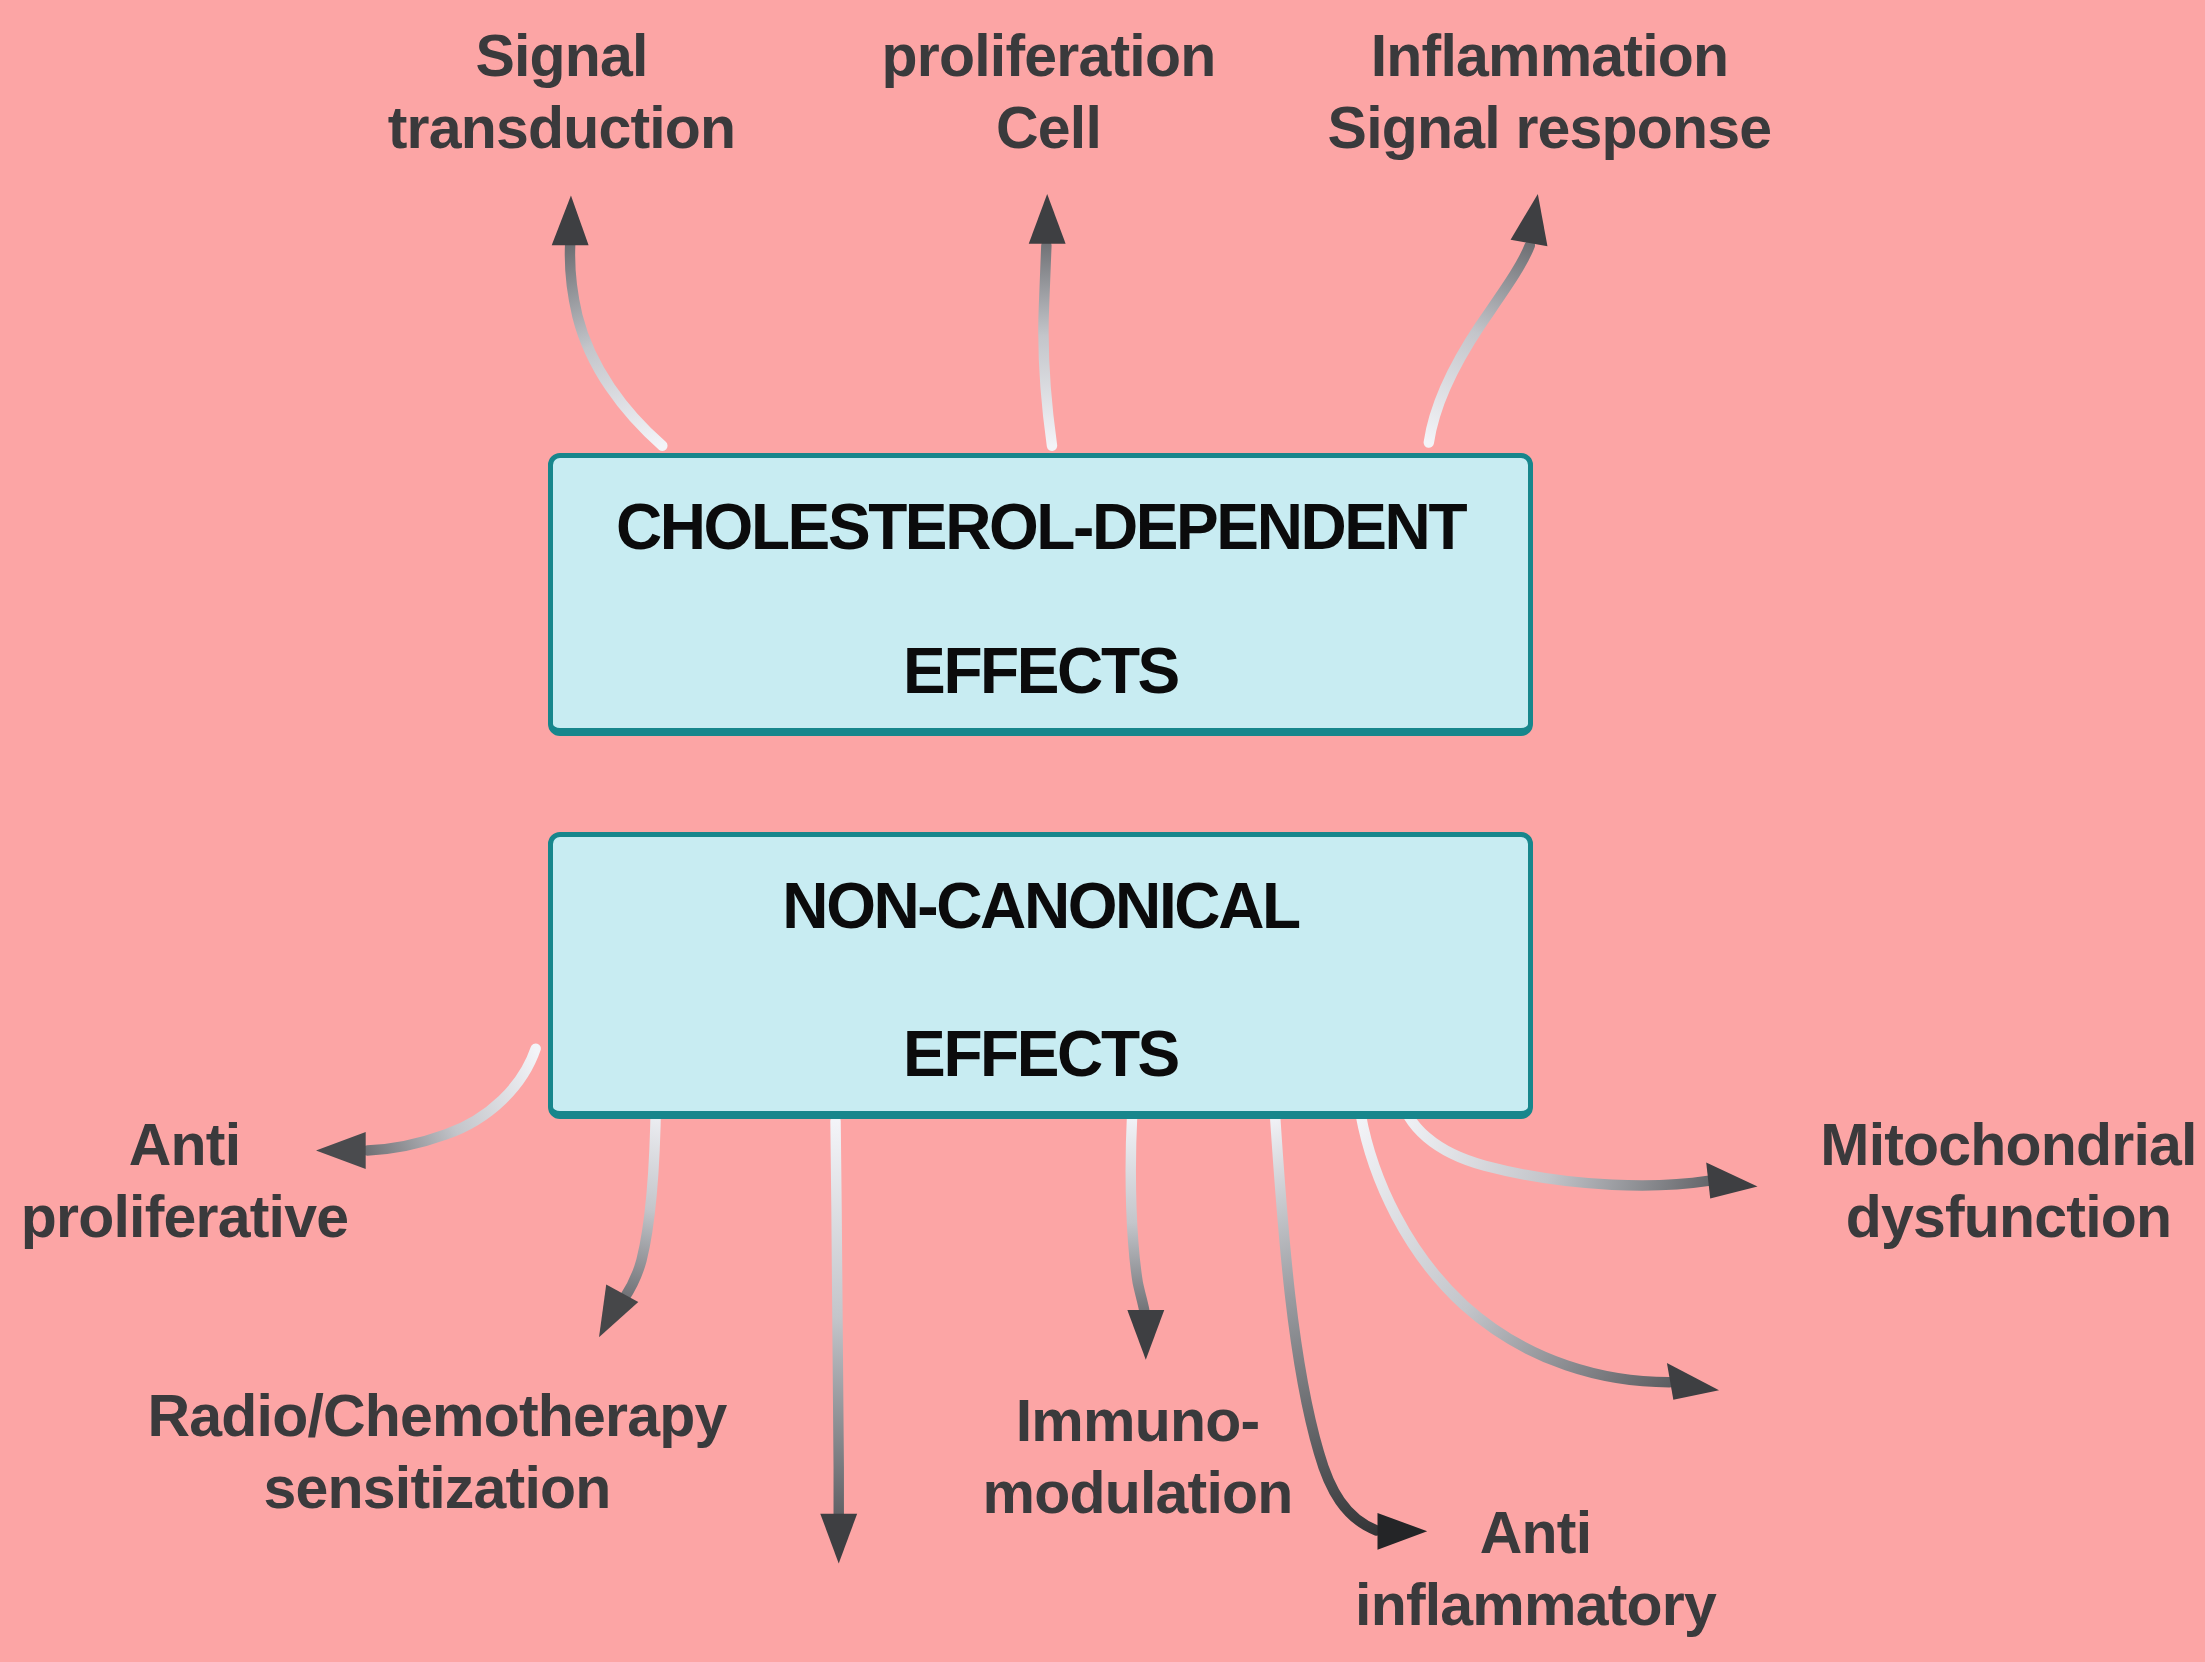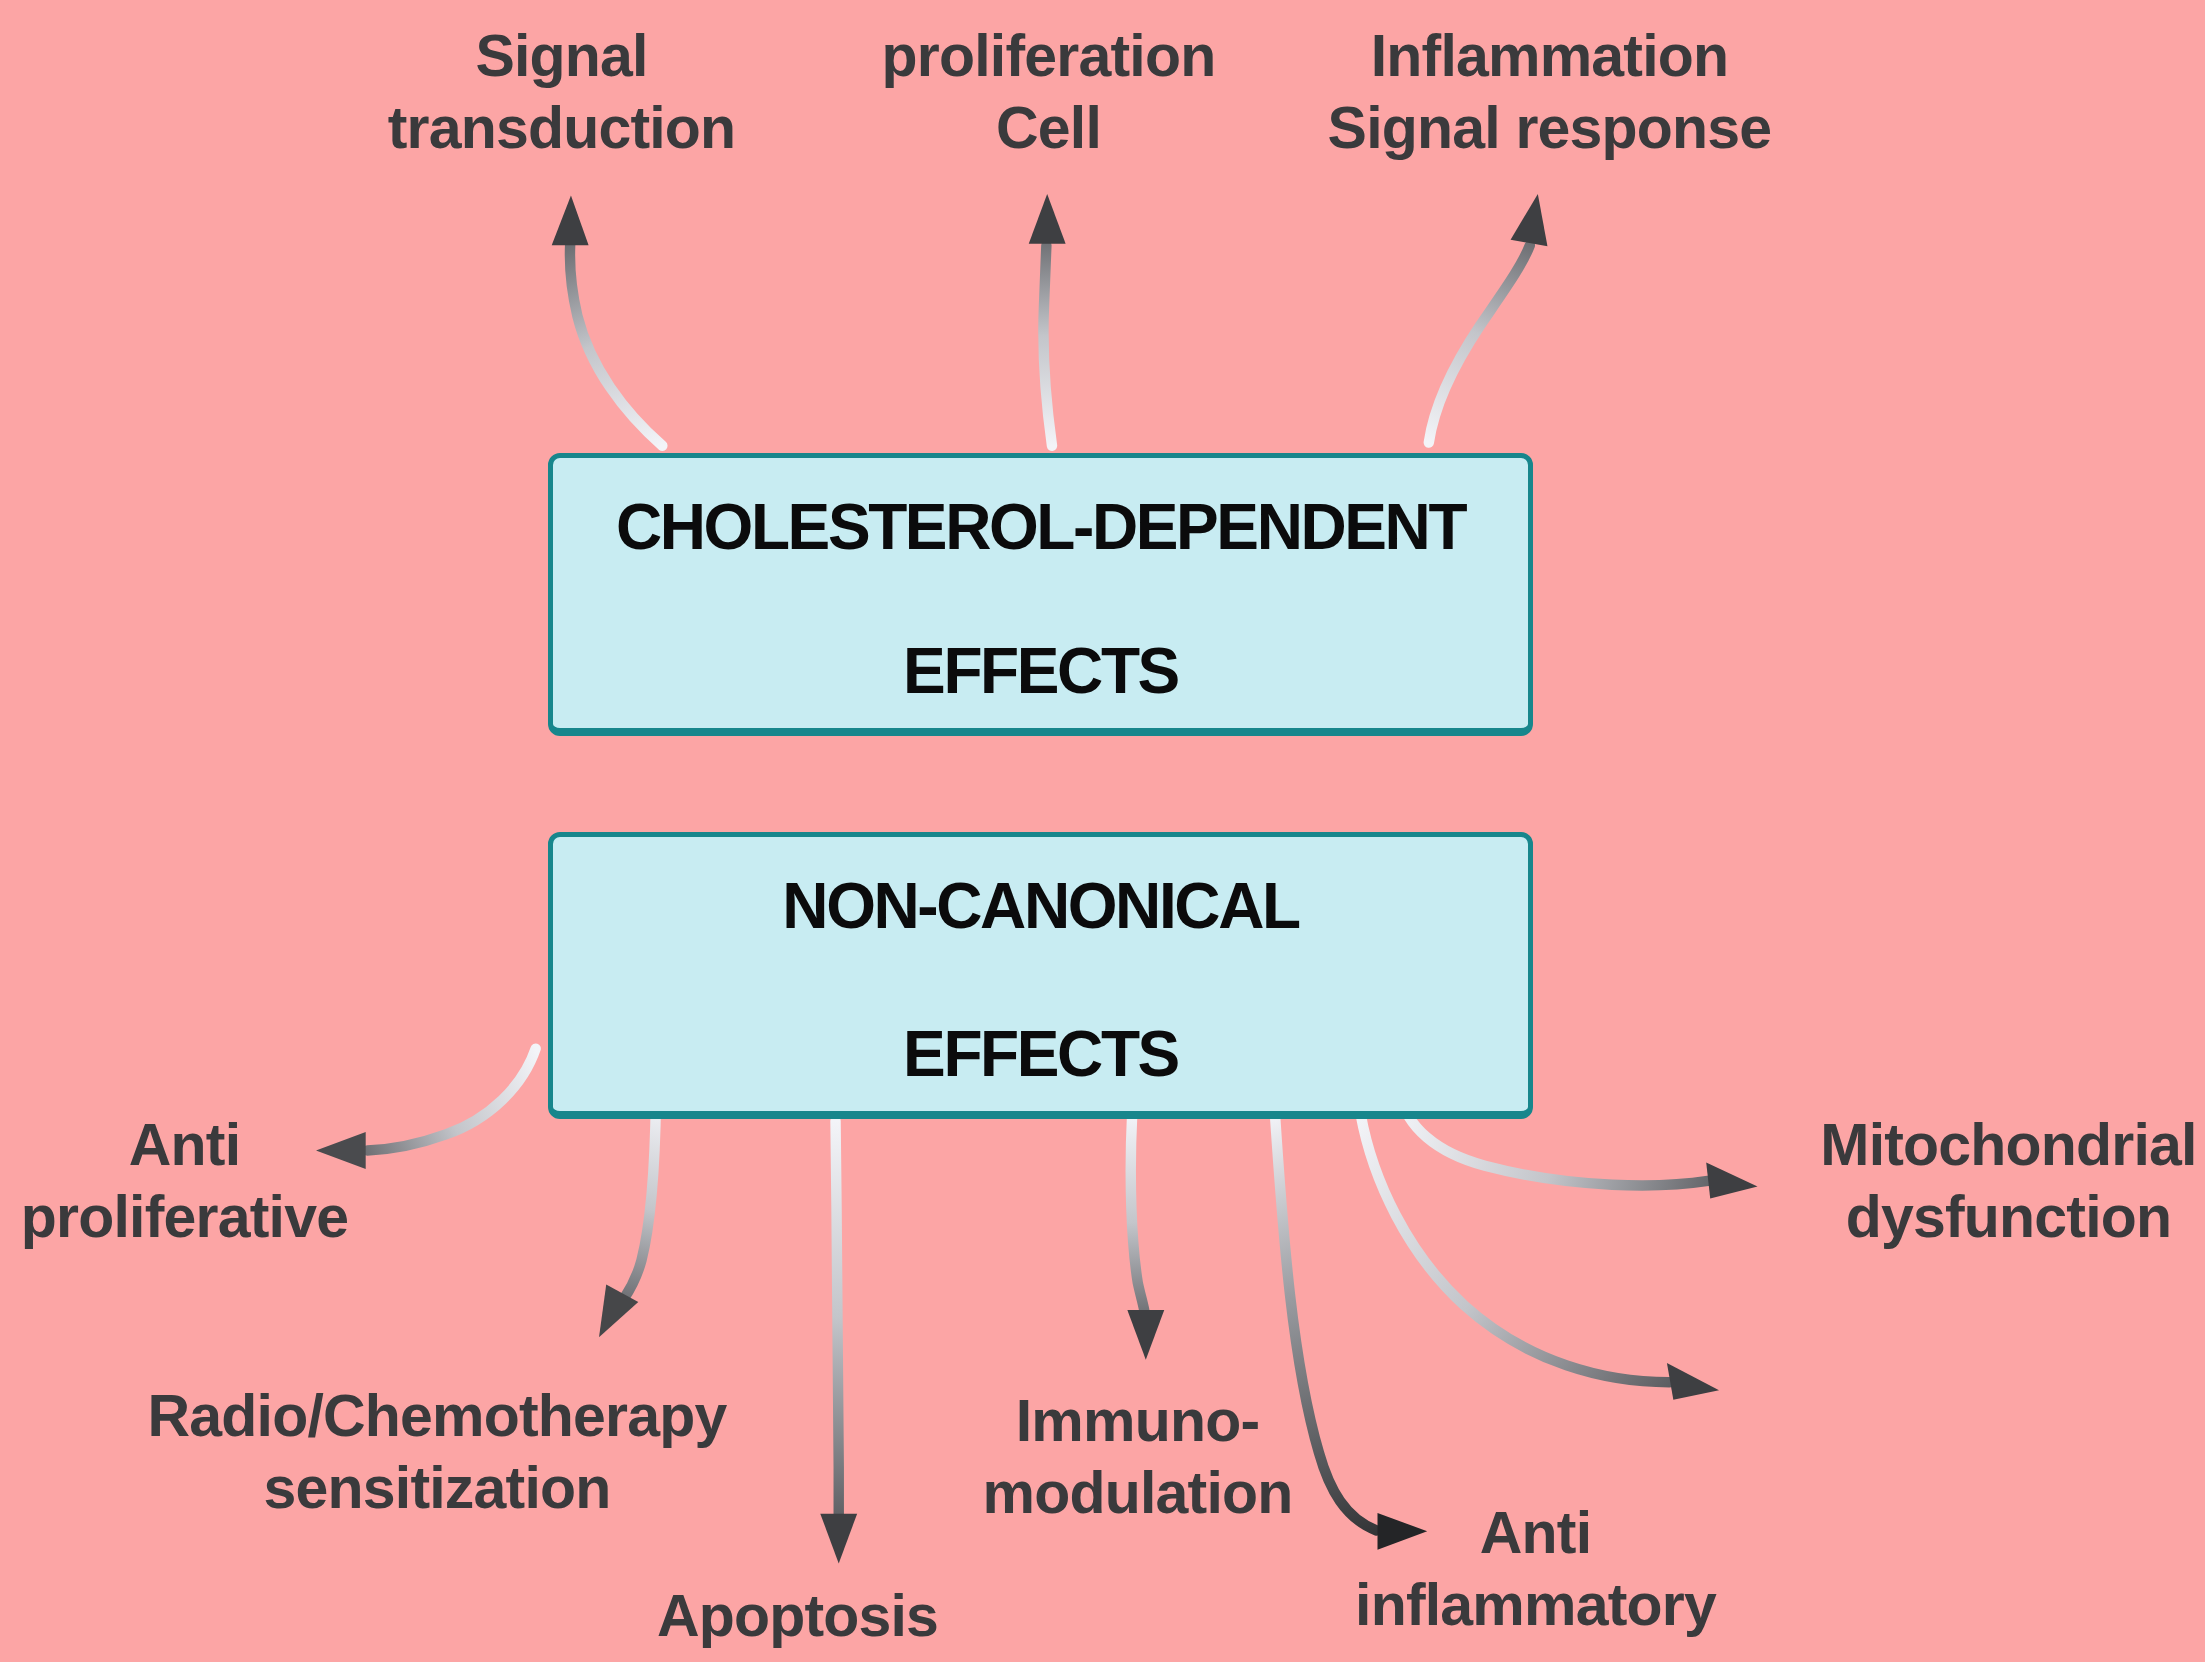--- a/index.html
+++ b/index.html
@@ -144,23 +144,20 @@
   </div>
 
   <div class="lbl" style="left:-56px;top:1109px;width:481px;">
     <span class="bline">Anti</span>
     <span class="bline">proliferative</span>
   </div>
   <div class="lbl" style="left:116px;top:1344px;width:642px;margin-top:36px;">
     <span class="bline">Radio/Chemotherapy</span>
     <span class="bline">sensitization</span>
   </div>
-  <div class="lbl" style="left:557px;top:1580px;width:481px;">
-    <span class="bline">Apoptosis</span>
-  </div>
   <div class="lbl" style="left:897px;top:1385px;width:481px;">
     <span class="bline">Immuno-</span>
     <span class="bline">modulation</span>
   </div>
   <div class="lbl" style="left:1295px;top:1497px;width:481px;">
     <span class="bline">Anti</span>
     <span class="bline">inflammatory</span>
   </div>
   <div class="lbl" style="left:1768px;top:1109px;width:481px;">
     <span class="bline">Mitochondrial</span>

